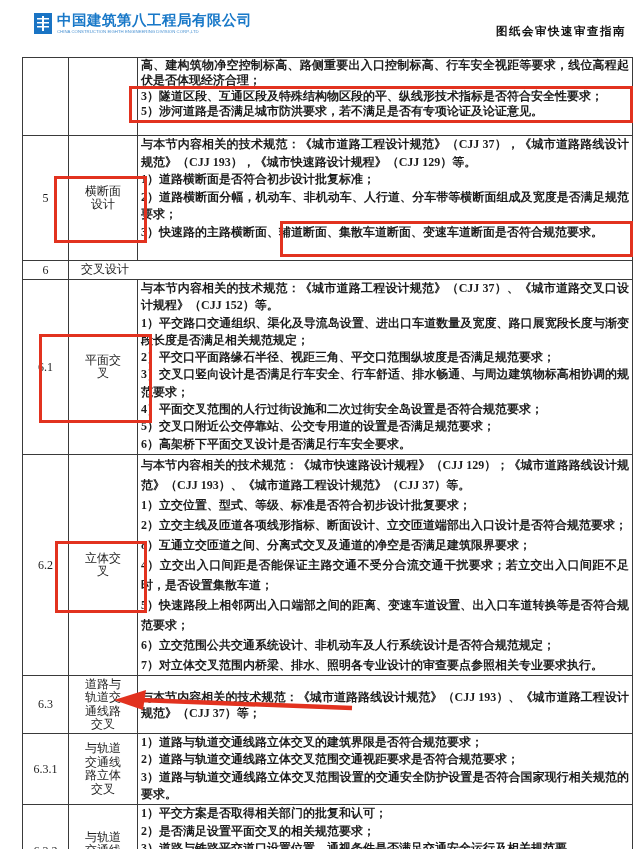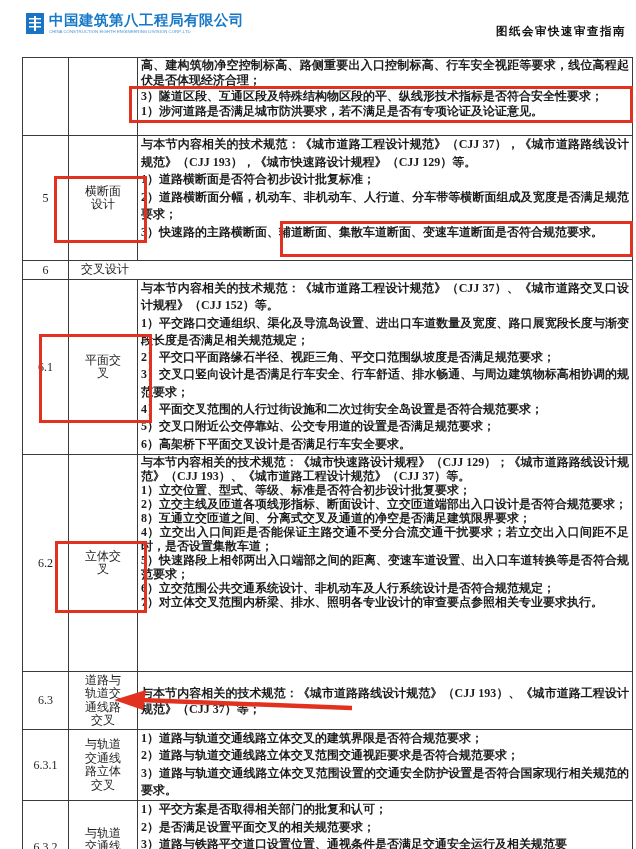--- a/index.html
+++ b/index.html
@@ -3,21 +3,21 @@
 <meta charset="utf-8">
 <style>
   html,body{margin:0;padding:0;}
   .page{
     position:relative;width:636px;height:849px;background:#ffffff;
     overflow:hidden;font-family:"Liberation Serif","DejaVu Serif",serif;
     color:#1c1c1c;
   }
   
   .hdr{position:absolute;left:0;top:0;width:636px;height:56px;}
-  .logo{position:absolute;left:26px;top:13px;display:flex;align-items:flex-start;}
+  .logo{position:absolute;left:34px;top:13px;display:flex;align-items:flex-start;}
   .logo-icon{
     width:18px;height:21px;background:#1a74c4;margin-right:5px;position:relative;flex:0 0 auto;
   }
   .logo-icon:before{
     content:"";position:absolute;left:3px;top:3px;right:3px;bottom:3px;
     background:
       linear-gradient(#fff,#fff) 0 2px/12px 1.5px no-repeat,
       linear-gradient(#fff,#fff) 0 6px/12px 1.5px no-repeat,
       linear-gradient(#fff,#fff) 0 10px/12px 1.5px no-repeat,
       linear-gradient(#fff,#fff) 5px 0/2px 15px no-repeat;
@@ -40,21 +40,21 @@
   .col-lab{width:69px;}
   td.num{text-align:center;vertical-align:middle;}
   td.lab{text-align:center;vertical-align:middle;padding:0 16px;line-height:13.5px;}
   td.cnt{padding:0 3px;vertical-align:top;text-align:justify;font-weight:bold;}
   td.cnt .line{text-align:justify;}
   
   .r0 td{height:77px;}  .r0 .cnt{line-height:15.4px;}
   .r5 td{height:124px;} .r5 .cnt{line-height:17.6px;}
   .r6 td{height:18px;}  .r6 .lab6{text-align:left;padding-left:12px;vertical-align:middle;}
   .r61 td{height:174px;}.r61 .cnt{line-height:17.3px;}
-  .r62 td{height:216px;}.r62 .cnt{line-height:14px;}
+  .r62 td{height:216px;}.r62 .cnt{line-height:20px;}
   .r63 td{height:57px;} .r63 .cnt{vertical-align:middle;line-height:16px;}
   .r631 td{height:70px;}.r631 .cnt{line-height:17.4px;}
   .r632 td{height:92px;}.r632 .cnt{line-height:17.5px;}
   
   .ann{position:absolute;border:3px solid #e2321f;background:transparent;
        pointer-events:none;z-index:5;}
   .ann-arrow{position:absolute;z-index:6;pointer-events:none;}
 </style>
 </head>
 <body>
@@ -79,21 +79,21 @@
         <col>
       </colgroup>
 
     <tbody>
         <tr class="r0">
       <td class="num"></td>
       <td class="lab"></td>
       <td class="cnt">
         <span class="line">高、建构筑物净空控制标高、路侧重要出入口控制标高、行车安全视距等要求，线位高程起伏是否体现经济合理；</span>
         <div class="line">3）隧道区段、互通区段及特殊结构物区段的平、纵线形技术指标是否符合安全性要求；</div>
-        <div class="line">1）涉河道路是否满足城市防洪要求，若不满足是否有专项论证及论证意见。</div>
+        <div class="line">5）涉河道路是否满足城市防洪要求，若不满足是否有专项论证及论证意见。</div>
       </td>
     </tr>
 
     <tr class="r5">
       <td class="num">5</td>
       <td class="lab">横断面设计</td>
       <td class="cnt">
         <div class="line">与本节内容相关的技术规范：《城市道路工程设计规范》（CJJ 37），《城市道路路线设计规范》（CJJ 193），《城市快速路设计规程》（CJJ 129）等。</div>
         <div class="line">1）道路横断面是否符合初步设计批复标准；</div>
         <div class="line">2）道路横断面分幅，机动车、非机动车、人行道、分车带等横断面组成及宽度是否满足规范要求；</div>

